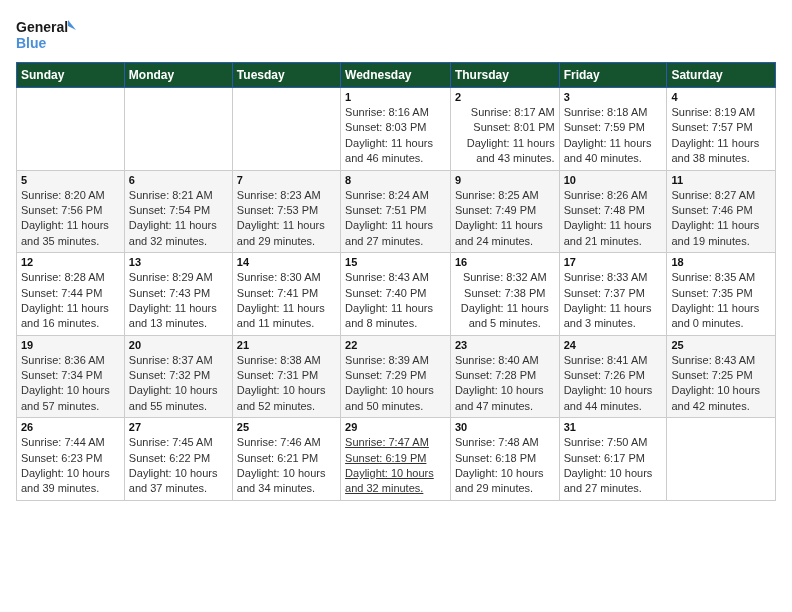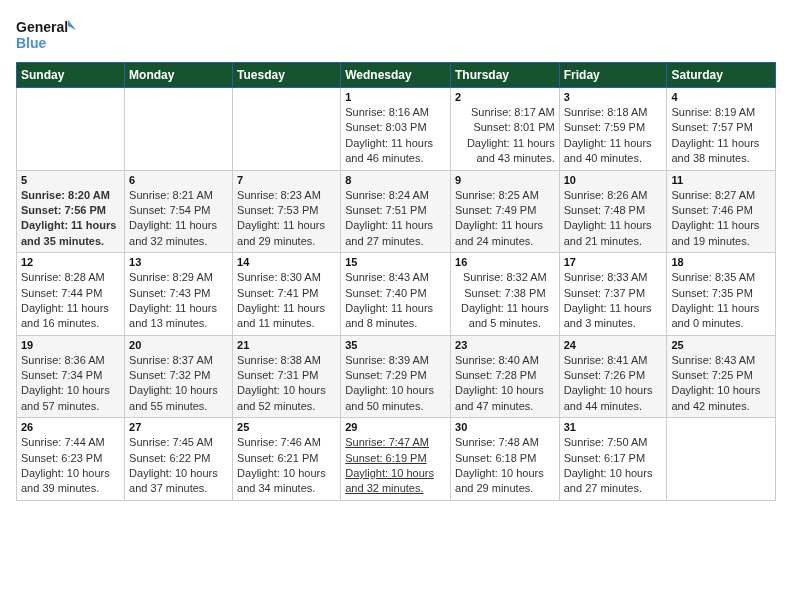--- a/index.html
+++ b/index.html
@@ -141,21 +141,21 @@
             <div class="day-num">4</div>
             <div class="day-info" style="white-space: pre-line;">Sunrise: 8:19 AM
 Sunset: 7:57 PM
 Daylight: 11 hours
 and 38 minutes.</div>
           </td>
         </tr>
         <tr>
           <td>
             <div class="day-num">5</div>
-            <div class="day-info" style="white-space: pre-line; font-weight: bold;">Sunrise: 8:20 AM
+            <div class="day-info" style="white-space: pre-line;">Sunrise: 8:20 AM
 Sunset: 7:56 PM
 Daylight: 11 hours
 and 35 minutes.</div>
           </td>
           <td>
             <div class="day-num">6</div>
             <div class="day-info" style="white-space: pre-line;">Sunrise: 8:21 AM
 Sunset: 7:54 PM
 Daylight: 11 hours
 and 32 minutes.</div>
@@ -263,21 +263,21 @@
 and 55 minutes.</div>
           </td>
           <td>
             <div class="day-num">21</div>
             <div class="day-info" style="white-space: pre-line;">Sunrise: 8:38 AM
 Sunset: 7:31 PM
 Daylight: 10 hours
 and 52 minutes.</div>
           </td>
           <td>
-            <div class="day-num">35</div>
+            <div class="day-num">22</div>
             <div class="day-info" style="white-space: pre-line;">Sunrise: 8:39 AM
 Sunset: 7:29 PM
 Daylight: 10 hours
 and 50 minutes.</div>
           </td>
           <td>
             <div class="day-num">23</div>
             <div class="day-info" style="white-space: pre-line;">Sunrise: 8:40 AM
 Sunset: 7:28 PM
 Daylight: 10 hours

